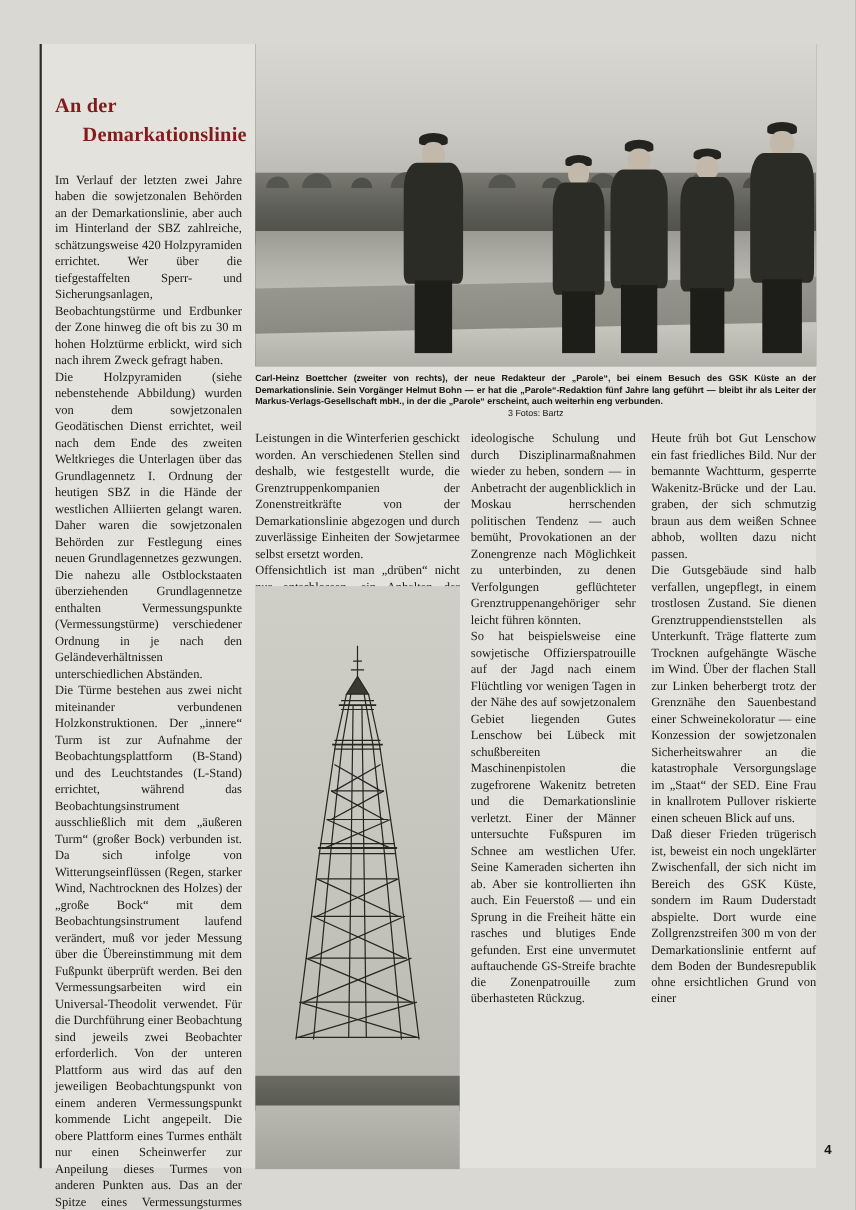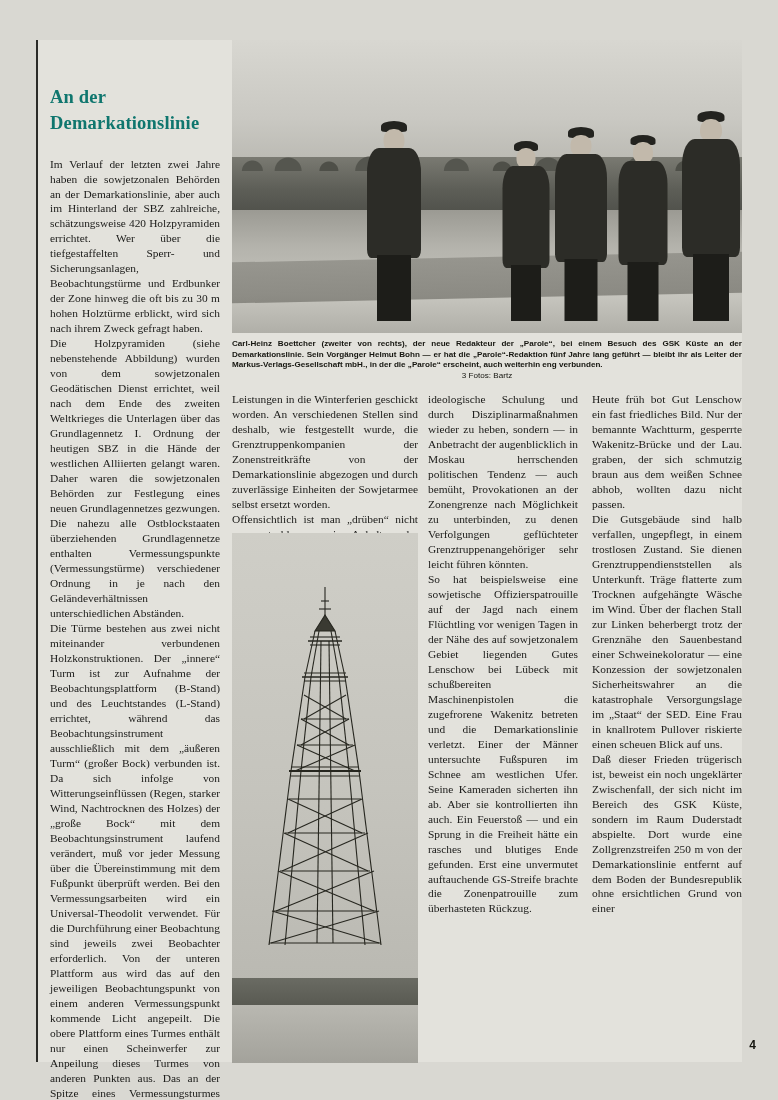--- a/index.html
+++ b/index.html
@@ -36,23 +36,23 @@
     box-sizing: border-box;
   }
   .headline {
     font-family: "Liberation Serif", serif;
     font-weight: bold;
     font-size: 18.5px;
     line-height: 1.42;
     letter-spacing: 0.2px;
     margin-top: 44px;
     margin-left: 3px;
-    color: #0f766e;
-  }
-  .headline .l2 { display: block; }
+    color: #7f1d1d;
+  }
+  .headline .l2 { display: block; margin-left: 25px; }
   .body-text {
     font-size: 11.4px;
     line-height: 1.315;
     text-align: justify;
     margin-left: 3px;
     margin-right: 2px;
     -webkit-hyphens: auto;
     hyphens: auto;
   }
   .body-text p {
@@ -349,19 +349,19 @@
     <div class="caption" style="left:196px; top:1088px; width:186px;">
       <b>An der 1381 km langen Demarkationslinie sind gegenwärtig rund 210 dieser Vermessungstürme zu erkennen.</b>
     </div>
 
     <div class="col-right">
       <div class="body-text rcolumns">
         <p>ideologische Schulung und durch Disziplinarmaßnahmen wieder zu heben, sondern — in Anbetracht der augenblicklich in Moskau herrschenden politischen Tendenz — auch bemüht, Provokationen an der Zonengrenze nach Möglichkeit zu unterbinden, zu denen Verfolgungen geflüchteter Grenztruppenangehöriger sehr leicht führen könnten.</p>
         <p>So hat beispielsweise eine sowjetische Offizierspatrouille auf der Jagd nach einem Flüchtling vor wenigen Tagen in der Nähe des auf sowjetzonalem Gebiet liegenden Gutes Lenschow bei Lübeck mit schußbereiten Maschinenpistolen die zugefrorene Wakenitz betreten und die Demarkationslinie verletzt. Einer der Männer untersuchte Fußspuren im Schnee am westlichen Ufer. Seine Kameraden sicherten ihn ab. Aber sie kontrollierten ihn auch. Ein Feuerstoß — und ein Sprung in die Freiheit hätte ein rasches und blutiges Ende gefunden. Erst eine unvermutet auftauchende GS-Streife brachte die Zonenpatrouille zum überhasteten Rückzug.</p>
         <p>Heute früh bot Gut Lenschow ein fast friedliches Bild. Nur der bemannte Wachtturm, gesperrte Wakenitz-Brücke und der Lau. graben, der sich schmutzig braun aus dem weißen Schnee abhob, wollten dazu nicht passen.</p>
         <p>Die Gutsgebäude sind halb verfallen, ungepflegt, in einem trostlosen Zustand. Sie dienen Grenztruppendienststellen als Unterkunft. Träge flatterte zum Trocknen aufgehängte Wäsche im Wind. Über der flachen Stall zur Linken beherbergt trotz der Grenznähe den Sauenbestand einer Schweinekoloratur — eine Konzession der sowjetzonalen Sicherheitswahrer an die katastrophale Versorgungslage im „Staat“ der SED. Eine Frau in knallrotem Pullover riskierte einen scheuen Blick auf uns.</p>
-        <p>Daß dieser Frieden trügerisch ist, beweist ein noch ungeklärter Zwischenfall, der sich nicht im Bereich des GSK Küste, sondern im Raum Duderstadt abspielte. Dort wurde eine Zollgrenzstreifen 250 m von der Demarkationslinie entfernt auf dem Boden der Bundesrepublik ohne ersichtlichen Grund von einer</p>
+        <p>Daß dieser Frieden trügerisch ist, beweist ein noch ungeklärter Zwischenfall, der sich nicht im Bereich des GSK Küste, sondern im Raum Duderstadt abspielte. Dort wurde eine Zollgrenzstreifen 300 m von der Demarkationslinie entfernt auf dem Boden der Bundesrepublik ohne ersichtlichen Grund von einer</p>
       </div>
     </div>
 
     <div class="pagenum">4</div>
   </div>
 </div>
 
 </body></html>

